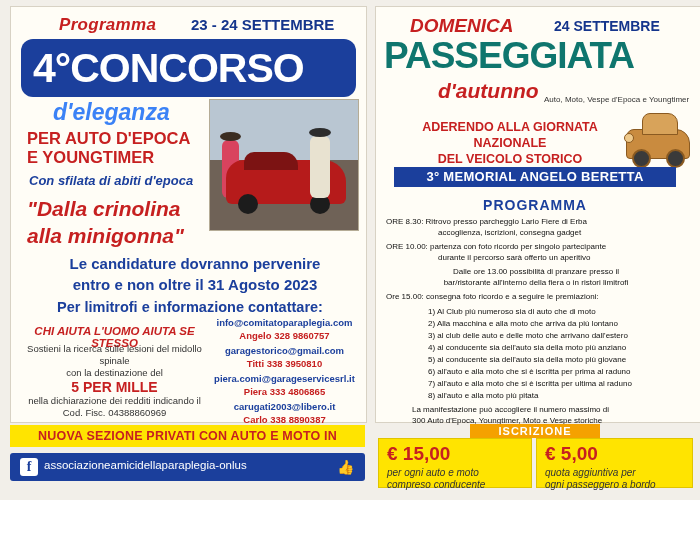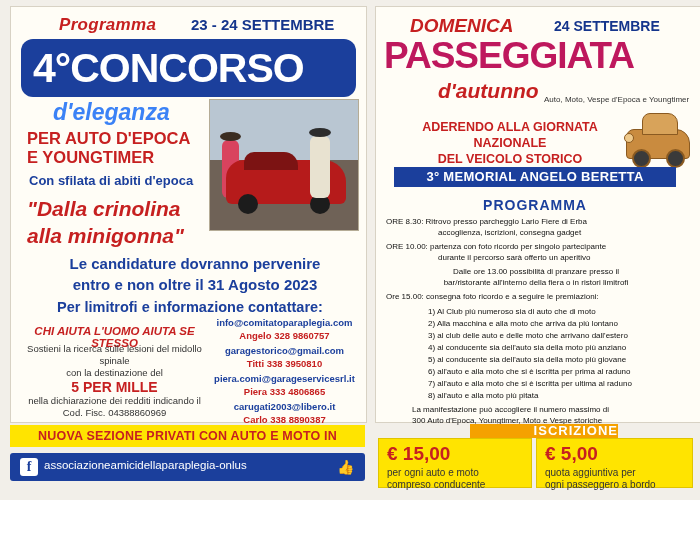--- a/index.html
+++ b/index.html
@@ -39,21 +39,21 @@
   .l-eleganza{
     position:absolute;left:42px;top:92px;
     color:#3b82f6;font-style:italic;font-weight:bold;font-size:23px;
   }
   .l-per{
     position:absolute;left:16px;top:122px;
     color:#c62020;font-weight:bold;font-size:16.5px;line-height:19px;
   }
   .l-sfilata{
     position:absolute;left:18px;top:166px;
-    color:#1b3f9c;font-weight:bold;font-size:13px;
+    color:#1b3f9c;font-weight:bold;font-size:13px;font-style:italic;
   }
   .l-quote{
     position:absolute;left:16px;top:188px;width:190px;
     color:#c62020;font-style:italic;font-weight:bold;font-size:21px;
     line-height:27px;
   }
   .l-cand{
     position:absolute;left:24px;top:246px;width:320px;text-align:center;
     color:#1b3f9c;font-weight:bold;font-size:15px;line-height:21px;
   }
@@ -108,21 +108,21 @@
   .r-dom{
     position:absolute;left:34px;top:8px;color:#c62020;
     font-weight:bold;font-style:italic;font-size:19px;
   }
   .r-date{
     position:absolute;left:178px;top:11px;color:#15358c;
     font-weight:bold;font-size:14px;
   }
   .r-pass{
     position:absolute;left:8px;top:28px;width:300px;
-    color:#be185d;font-weight:bold;font-size:37px;letter-spacing:-1px;
+    color:#0f766e;font-weight:bold;font-size:37px;letter-spacing:-1px;
     white-space:nowrap;
   }
   .r-aut{
     position:absolute;left:62px;top:72px;color:#c62020;
     font-style:italic;font-weight:bold;font-size:21px;
   }
   .r-sub{
     position:absolute;left:168px;top:88px;color:#333;font-size:8px;
   }
   .r-ader{
@@ -175,33 +175,33 @@
     background:#fff;border-radius:3px;color:#1b3f9c;font-weight:bold;
     font-size:14px;text-align:center;line-height:18px;font-family:"Liberation Serif",serif;
   }
   .fbtxt{
     position:absolute;left:34px;top:6px;color:#fff;font-size:11.5px;
   }
   .thumb{position:absolute;right:10px;top:6px;font-size:14px;}
 
   .isc-lab{
     position:absolute;left:470px;top:424px;width:130px;height:14px;
-    background:#f5a100;color:#fff;font-size:13px;font-weight:bold;
-    text-align:right;line-height:14px;letter-spacing:1px;padding-left:18px;
+    background:#f5a100;color:#fff;font-size:11px;font-weight:bold;
+    text-align:center;line-height:14px;letter-spacing:1px;
   }
   .price{
     position:absolute;top:438px;height:48px;background:#ffe400;border:1px solid #e0c400;
   }
   .p1{left:378px;width:152px;}
   .p2{left:536px;width:155px;}
   .price .amt{
     color:#c62020;font-weight:bold;font-size:19px;margin:4px 0 2px 8px;
   }
   .price .dsc{
-    color:#333;font-size:10px;line-height:12px;margin-left:8px;
+    color:#333;font-size:10px;font-style:italic;line-height:12px;margin-left:8px;
   }
   .footstrip{
     position:absolute;left:0;top:500px;width:700px;height:55px;background:#ffffff;
   }
 </style>
 </head>
 <body>
 
 <div class="poster">
 

